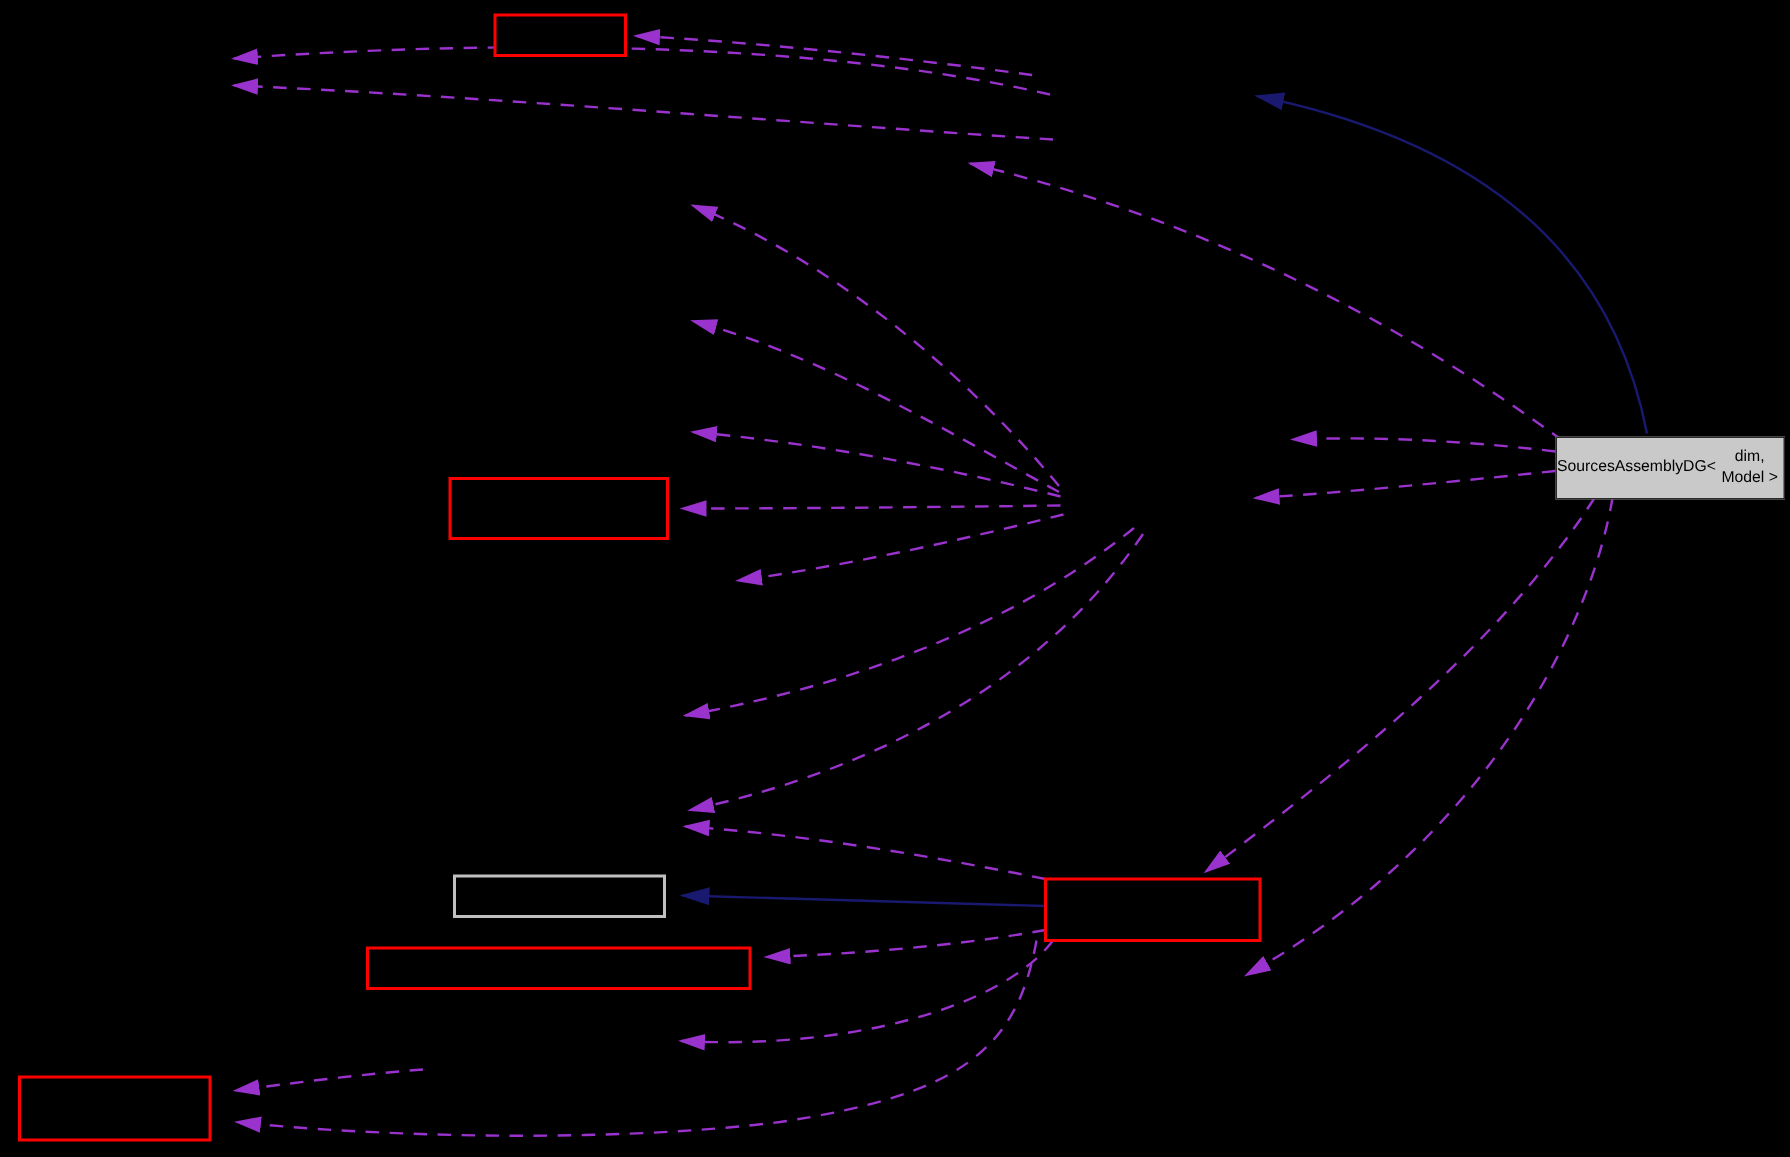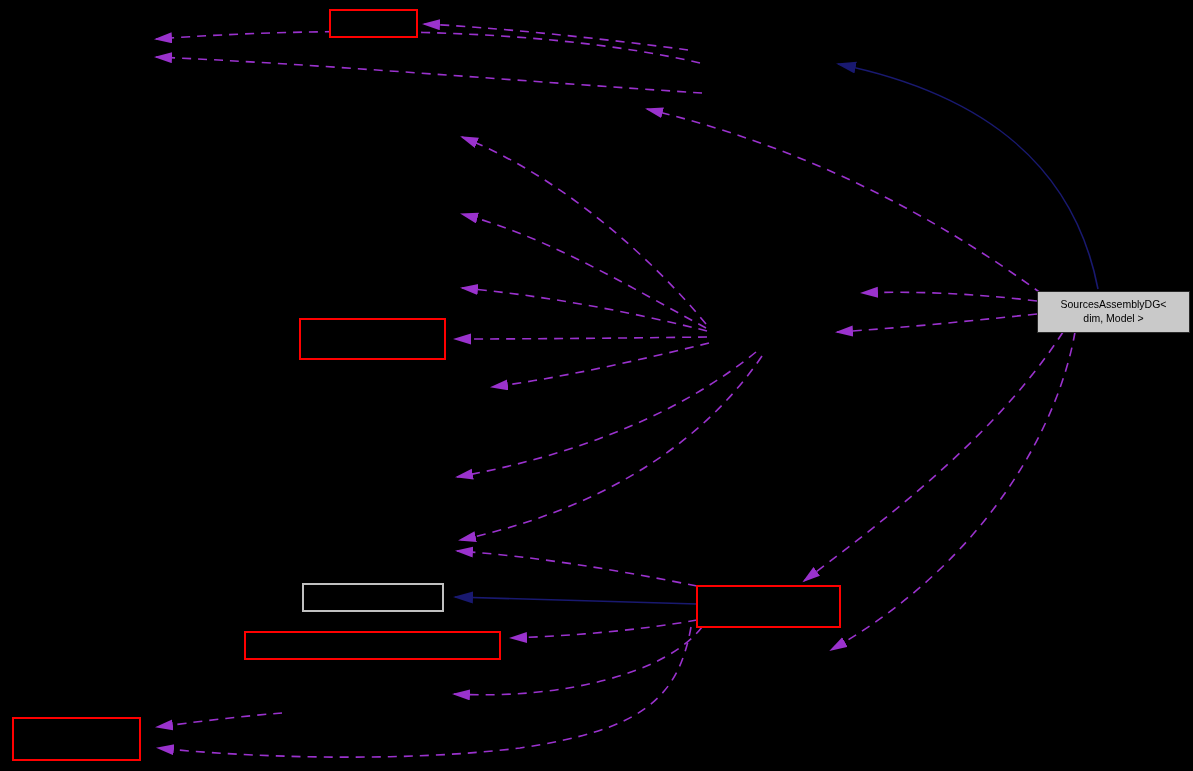--- a/index.html
+++ b/index.html
@@ -12,21 +12,21 @@
   }
   svg{position:absolute;left:0;top:0;}
   .edge{fill:none;stroke-width:1.6;}
   .dashed{stroke-dasharray:9 7;}
   .node-rect{fill:#000;stroke-width:2;}
   #main-node{
     position:absolute;
     left:1037px;top:291px;width:151px;height:40px;
     background:#c9c9c9;
     border:1px solid #2a2a2a;
-    display:flex;flex-direction:column;align-items:center;justify-content:center;
+    display:flex;flex-direction:row;align-items:center;justify-content:center;
     font-size:10.5px;line-height:1.3;color:#000;
     text-align:center;
     cursor:pointer;
   }
   .arrow-purple{fill:#9a32cd;}
   .arrow-blue{fill:#191970;}
 </style>
 </head>
 <body>
 

